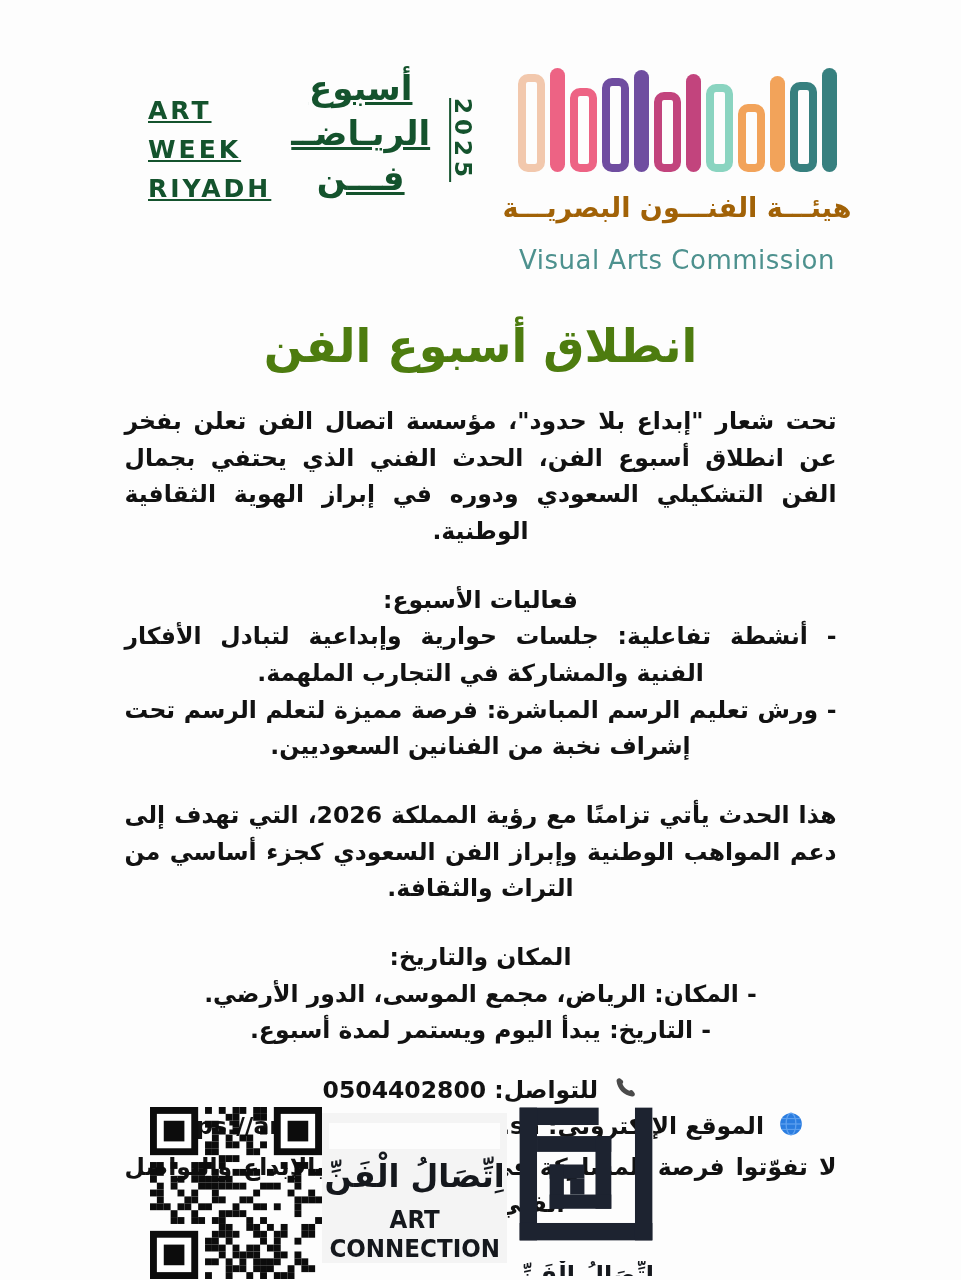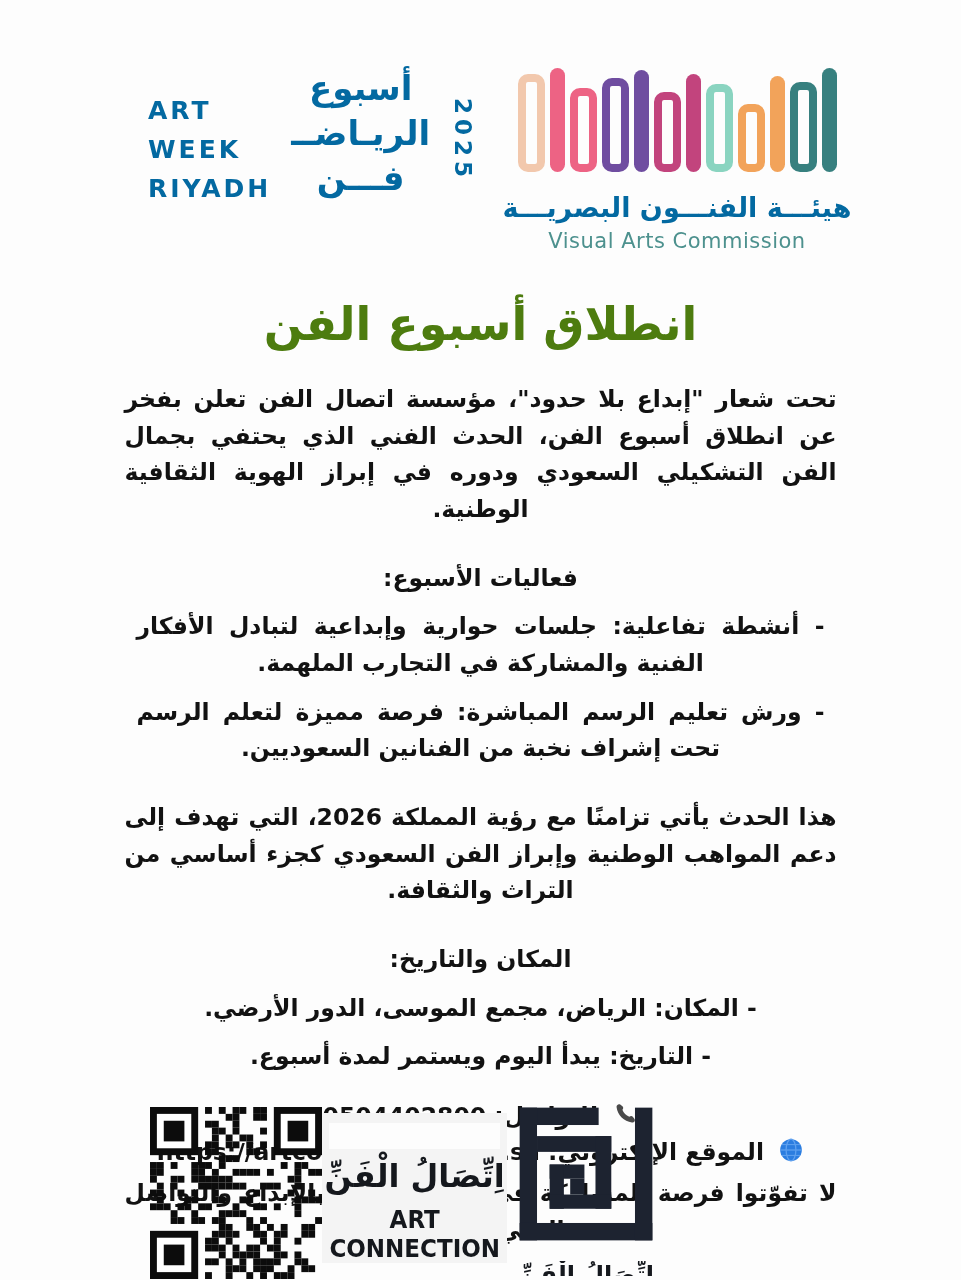--- a/index.html
+++ b/index.html
@@ -22,31 +22,31 @@
             line-height:1.32; }
   .awr-year { writing-mode:vertical-rl; text-orientation:mixed; font-weight:bold;
               font-size:23px; letter-spacing:5px; margin-top:32px; }
 
   .vac-logo { width:400px; text-align:center; }
   .vac-mark { display:flex; justify-content:center; align-items:flex-end; gap:5px;
               height:106px; }
   .vbar.solid  { border-radius:8px; }
   .vbar.outline{ border-style:solid; border-width:8px; border-radius:10px; background:transparent; }
   .vac-ar { direction:rtl; font-size:27px; font-weight:bold; margin-top:20px; }
-  .vac-en { font-size:21px; margin-top:6px; letter-spacing:0.5px; }
+  .vac-en { font-size:26px; margin-top:22px; letter-spacing:0.5px; }
 
   
   .article { width:712px; margin:0 auto; direction:rtl; }
   .poster-title { text-align:center; font-size:46px; font-weight:bold; color:#4d7c0f;
                   margin-top:44px; }
   .body-text { font-size:23.5px; font-weight:bold; line-height:1.56;
                text-align:justify; text-align-last:center; color:#121212; }
   .para { margin-top:30px; }
   .section { margin-top:32px; }
-  .section p { margin:12px; }
+  .section p { margin:0; }
 
   .contact-line { text-align:center; margin-top:4px; font-size:23.5px; font-weight:bold; }
   .contact-line:first-child { margin-top:26px; }
   .inline-icon { display:inline-block; vertical-align:middle; margin-left:6px; }
   .closing { margin-top:6px; }
 
   
   .footer { position:absolute; left:0; bottom:0; width:794px; height:185px;
             display:flex; justify-content:space-between; align-items:flex-start;
             padding:0 150px 0 150px; }
@@ -60,21 +60,21 @@
   .spiral-wrap { width:160px; text-align:center; }
   .spiral-wrap svg { width:158px; height:158px; }
   .spiral-caption { direction:rtl; font-weight:bold; font-size:24px; color:#15181d;
                     height:15px; overflow:hidden; margin-top:4px; }
 </style>
 </head>
 <body>
 
 <div class="header">
 
-  <div class="awr-logo" style="color: #0369a1;">
+  <div class="awr-logo" style="color: #14532d; text-decoration: underline;">
     <div class="awr-en">
       <div>ART</div>
       <div>WEEK</div>
       <div>RIYADH</div>
     </div>
     <div class="awr-ar">
       <div>أسبوع</div>
       <div>الريـاضــ</div>
       <div>فـــن</div>
     </div>
@@ -89,21 +89,21 @@
         <div class="vbar outline" style="width: 27px; height: 94px; border-color: rgb(111, 77, 160);"></div>
         <div class="vbar solid" style="width: 15px; height: 102px; background: rgb(111, 77, 160);"></div>
         <div class="vbar outline" style="width: 27px; height: 80px; border-color: rgb(194, 68, 125);"></div>
         <div class="vbar solid" style="width: 15px; height: 98px; background: rgb(194, 68, 125);"></div>
         <div class="vbar outline" style="width: 27px; height: 88px; border-color: rgb(138, 212, 192);"></div>
         <div class="vbar outline" style="width: 27px; height: 68px; border-color: rgb(242, 163, 90);"></div>
         <div class="vbar solid" style="width: 15px; height: 96px; background: rgb(242, 163, 90);"></div>
         <div class="vbar outline" style="width: 27px; height: 90px; border-color: rgb(55, 128, 127);"></div>
         <div class="vbar solid" style="width: 15px; height: 104px; background: rgb(55, 128, 127);"></div>
       </div>
-    <div class="vac-ar" style="color: #0369a1;">هيئـــة الفنـــون البصريـــة</div>
+    <div class="vac-ar" style="color: #a16207;">هيئـــة الفنـــون البصريـــة</div>
     <div class="vac-en" style="color: rgb(77, 145, 142);">Visual Arts Commission</div>
   </div>
 
 </div>
 
 <div class="article" lang="ar">
 
   <h1 class="poster-title">انطلاق أسبوع الفن</h1>
 
   <p class="body-text para">تحت شعار "إبداع بلا حدود"، مؤسسة اتصال الفن تعلن بفخر عن انطلاق أسبوع الفن، الحدث الفني الذي يحتفي بجمال الفن التشكيلي السعودي ودوره في إبراز الهوية الثقافية الوطنية.</p>

